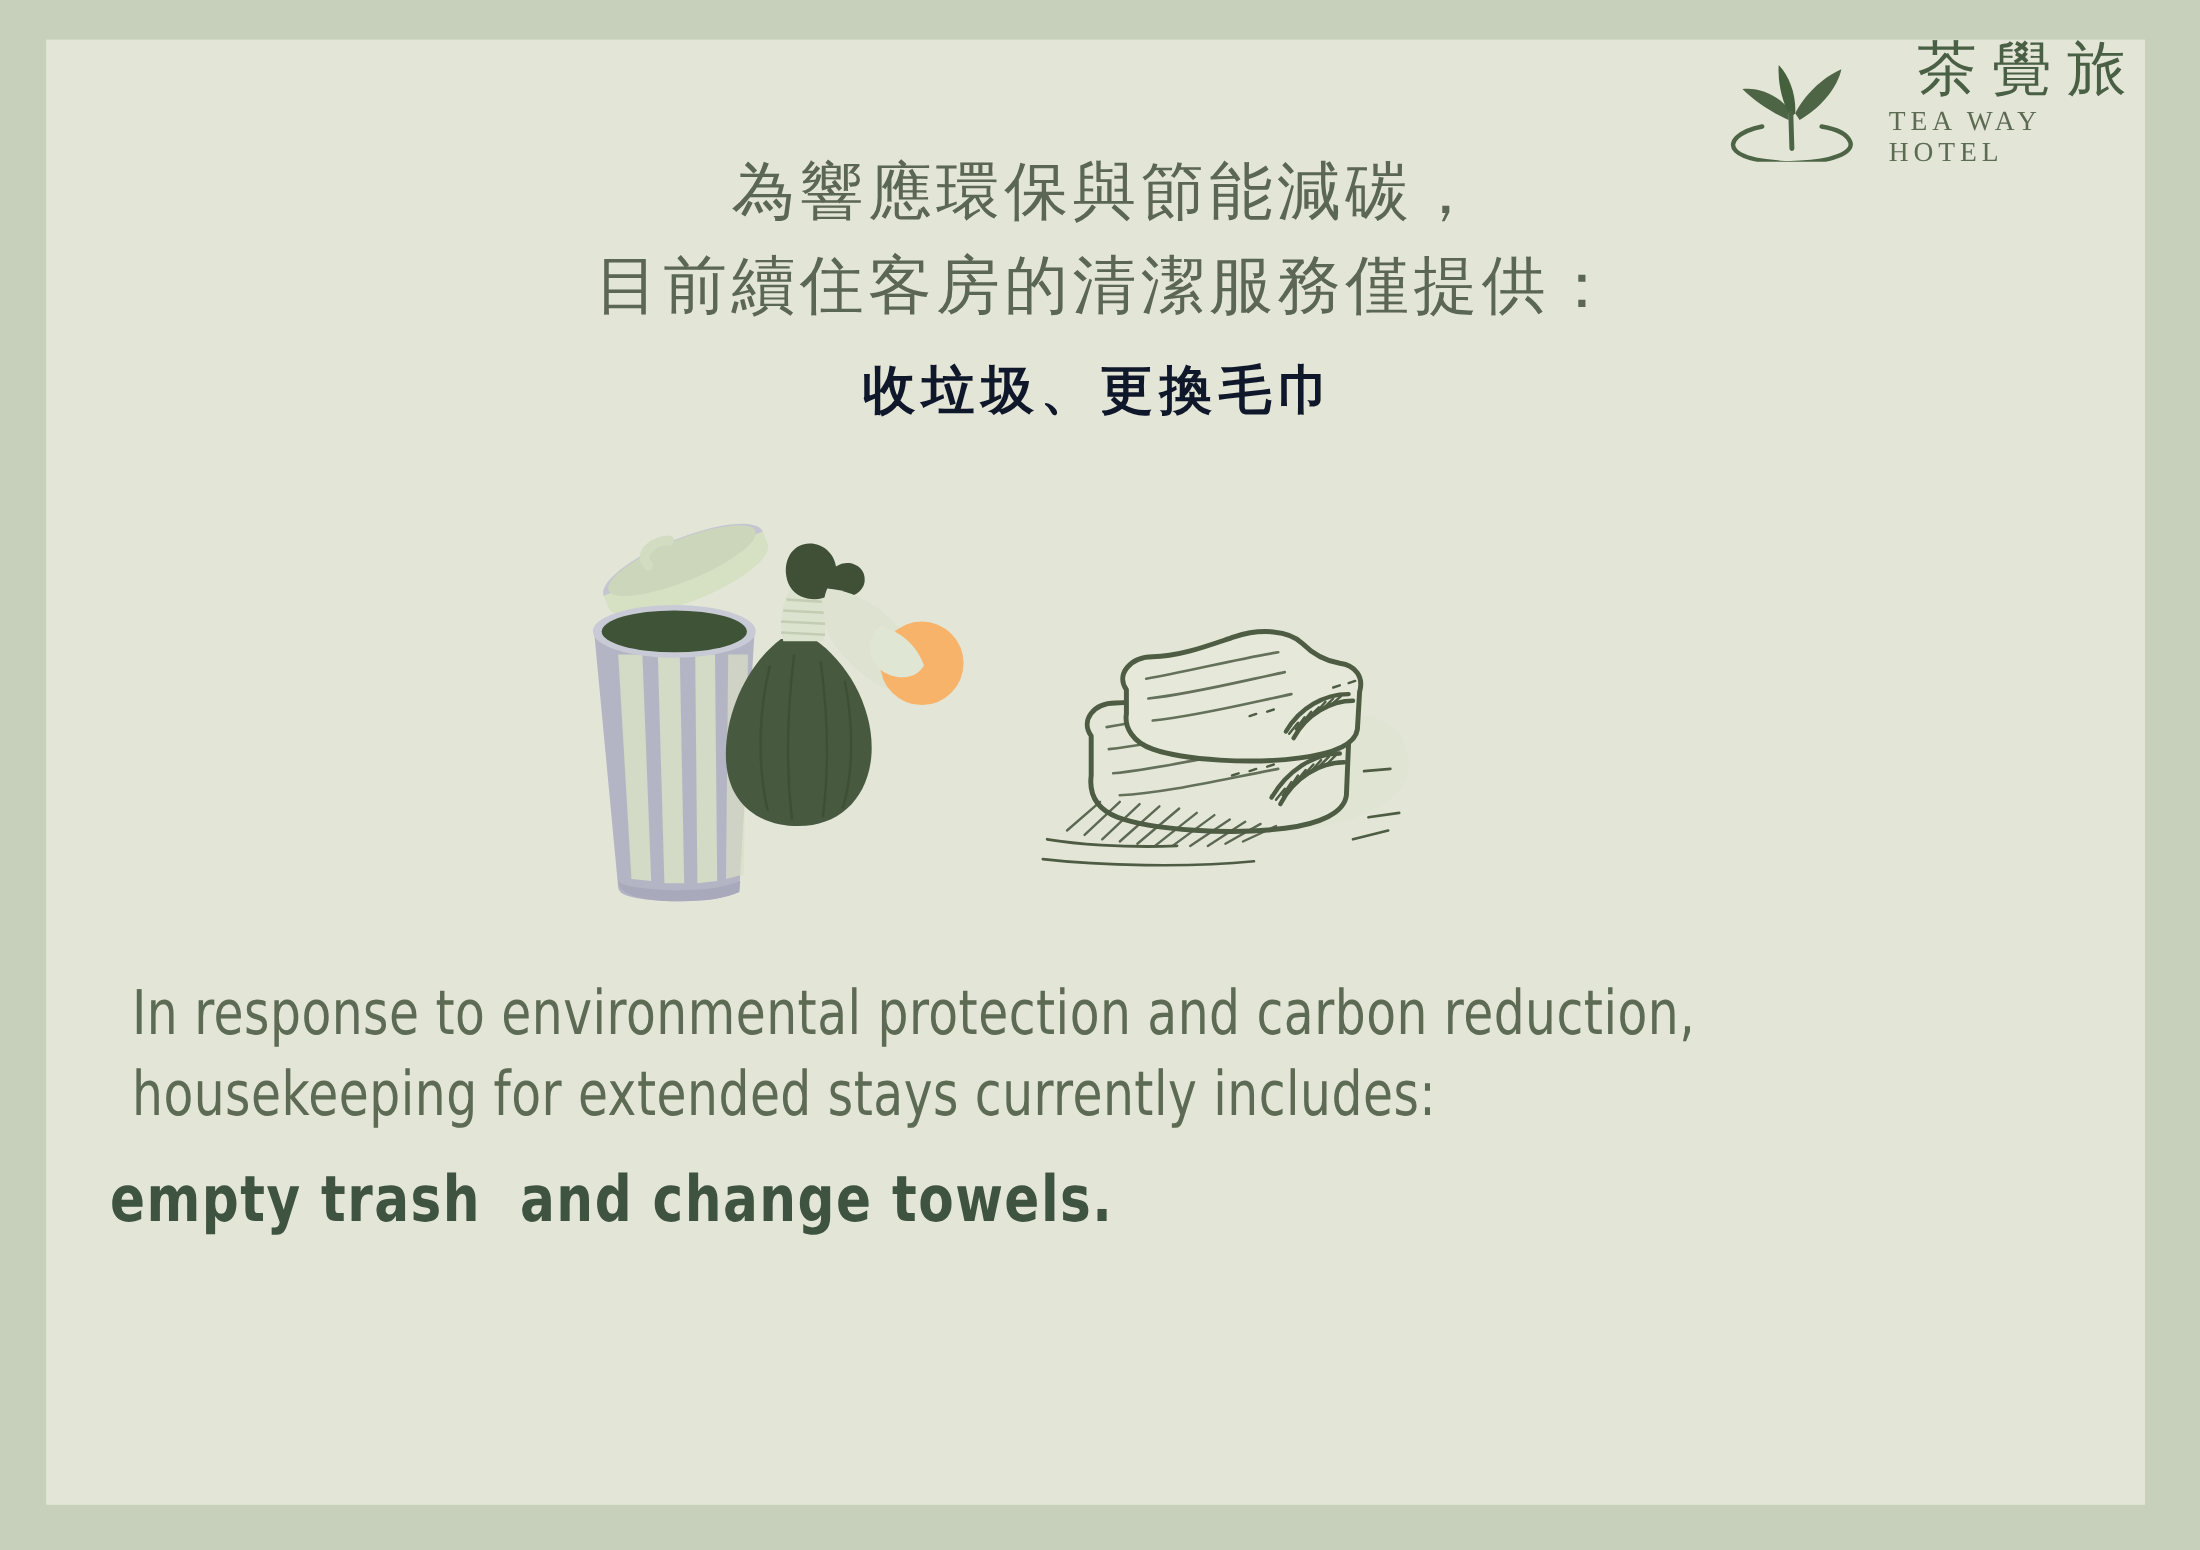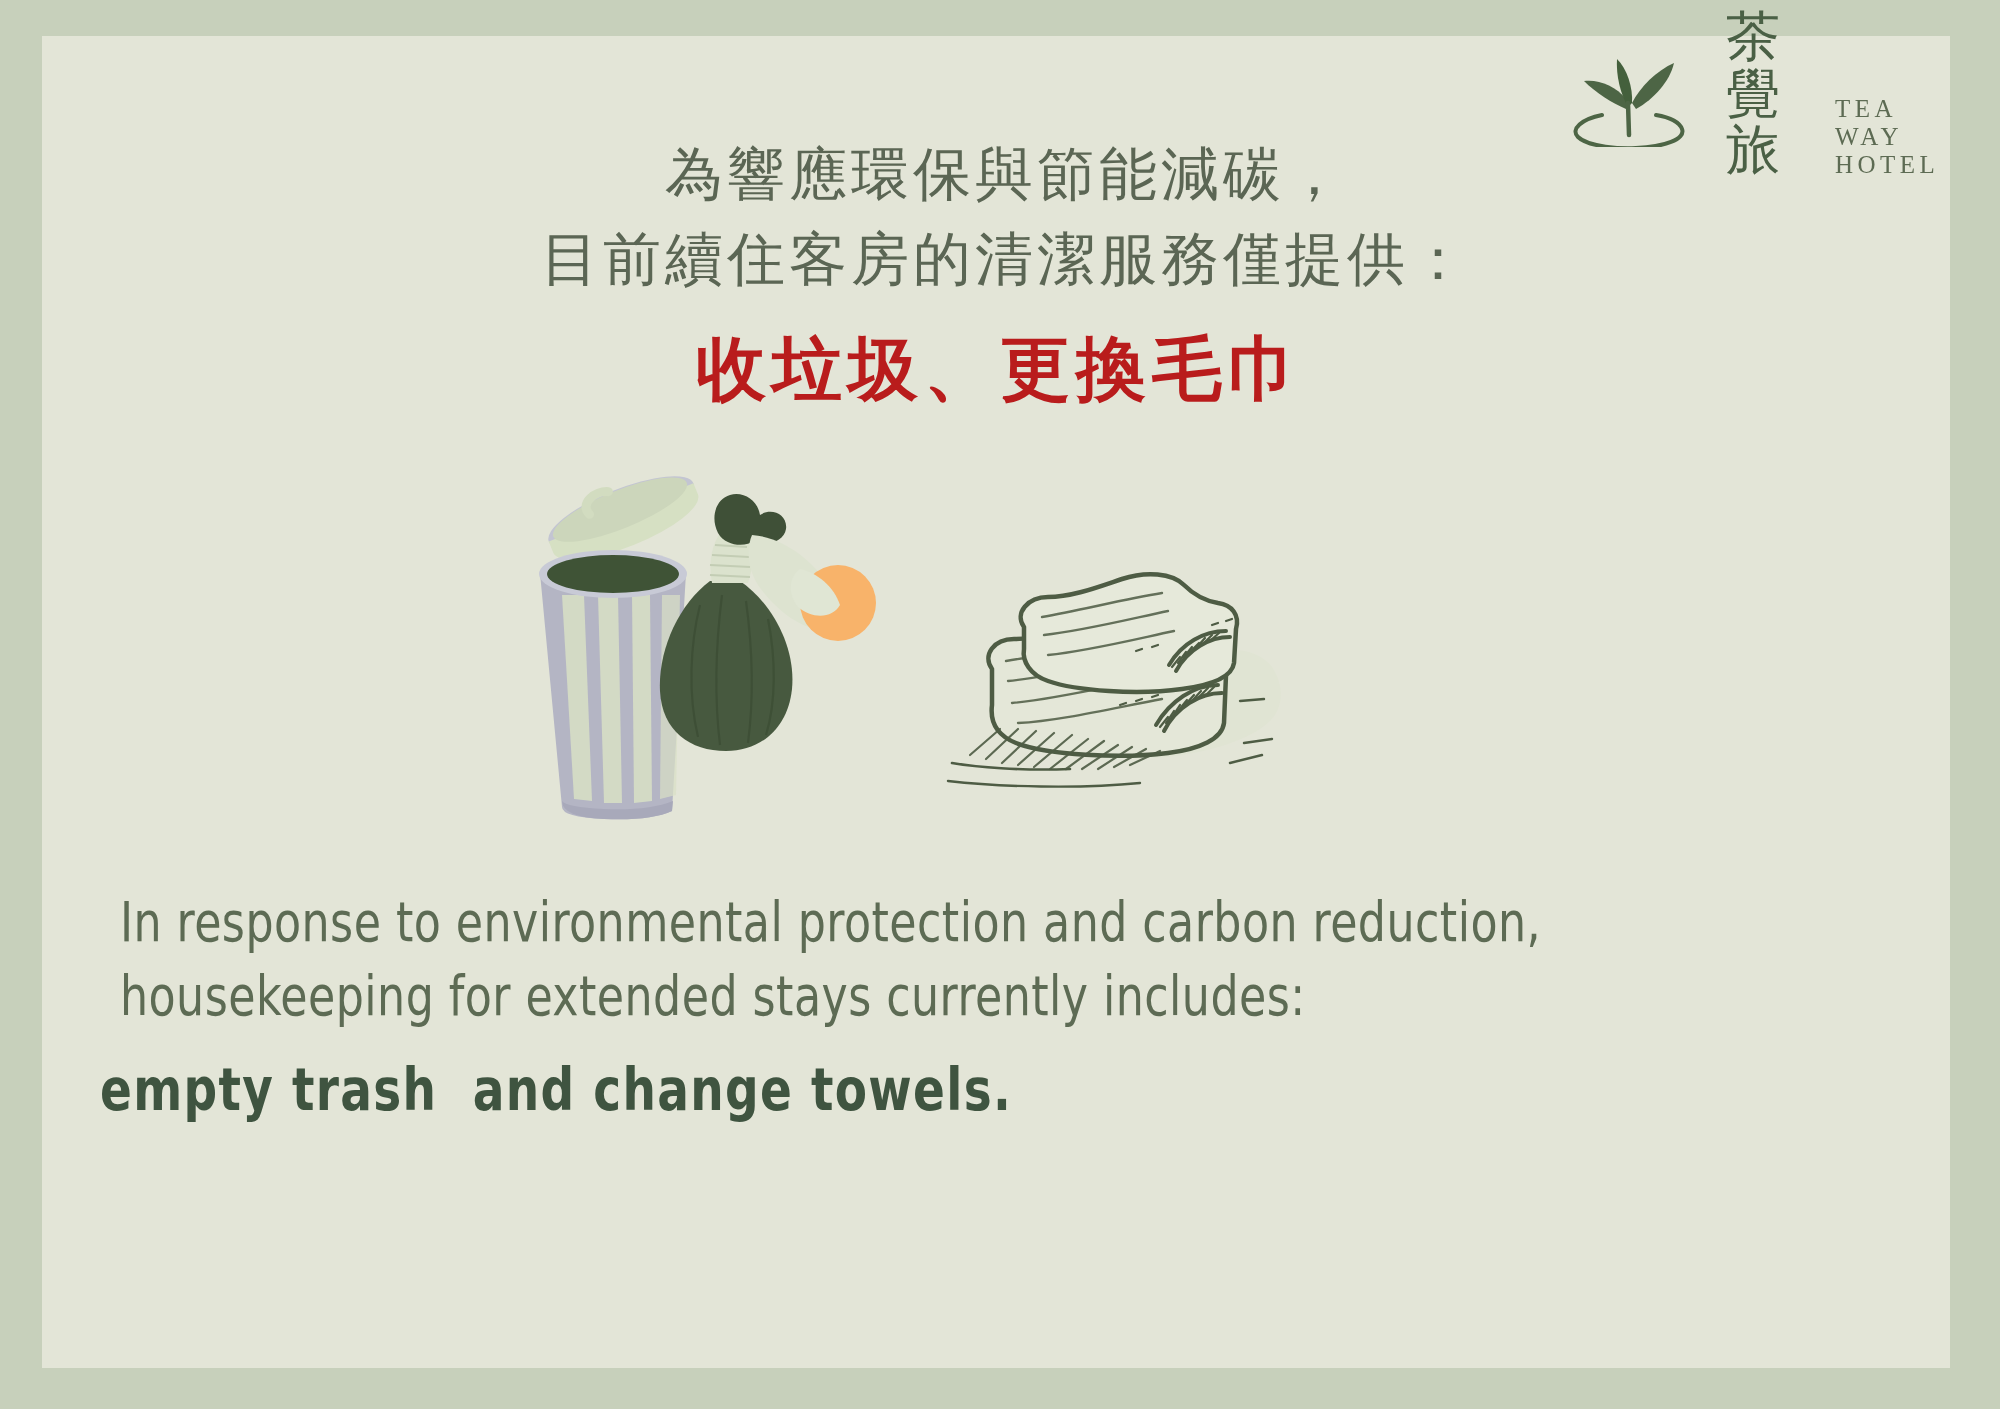--- a/index.html
+++ b/index.html
@@ -26,22 +26,22 @@
 
   
   #logo {
     position:absolute;
     right:36px; top:22px;
     width:400px; height:140px;
     display:flex; align-items:center; gap:18px;
   }
   #logo-mark { width:130px; height:110px; flex:0 0 auto; }
   #logo-words {
-    display:flex; flex-direction:row;
-    align-items:flex-end; justify-content:center;
+    display:flex; flex-direction:column;
+    align-items:center; justify-content:center;
     padding-top:4px;
   }
   #logo-cn {
     font-family:"DejaVu Serif", serif;
     font-size:54px;
     letter-spacing:14px;
     color:#4a6045;
     line-height:1.05;
     padding-left:14px;
   }
@@ -65,23 +65,23 @@
     font-size:58px;
     letter-spacing:4px;
     color:#5b6654;
     line-height:1.32;
     padding-left:12px;
   }
   .cn-line.second { margin-top:8px; }
   #cn-emph {
     font-family:"DejaVu Sans", sans-serif;
     font-weight:bold;
-    font-size:70px;
+    font-size:48px;
     letter-spacing:6px;
-    color:#b91c1c;
+    color:#0f172a;
     margin-top:26px;
   }
 
   
   #art {
     position:absolute;
     left:0; right:0; top:455px;
     height:410px;
   }
   #art svg { display:block; margin:0 auto; }

